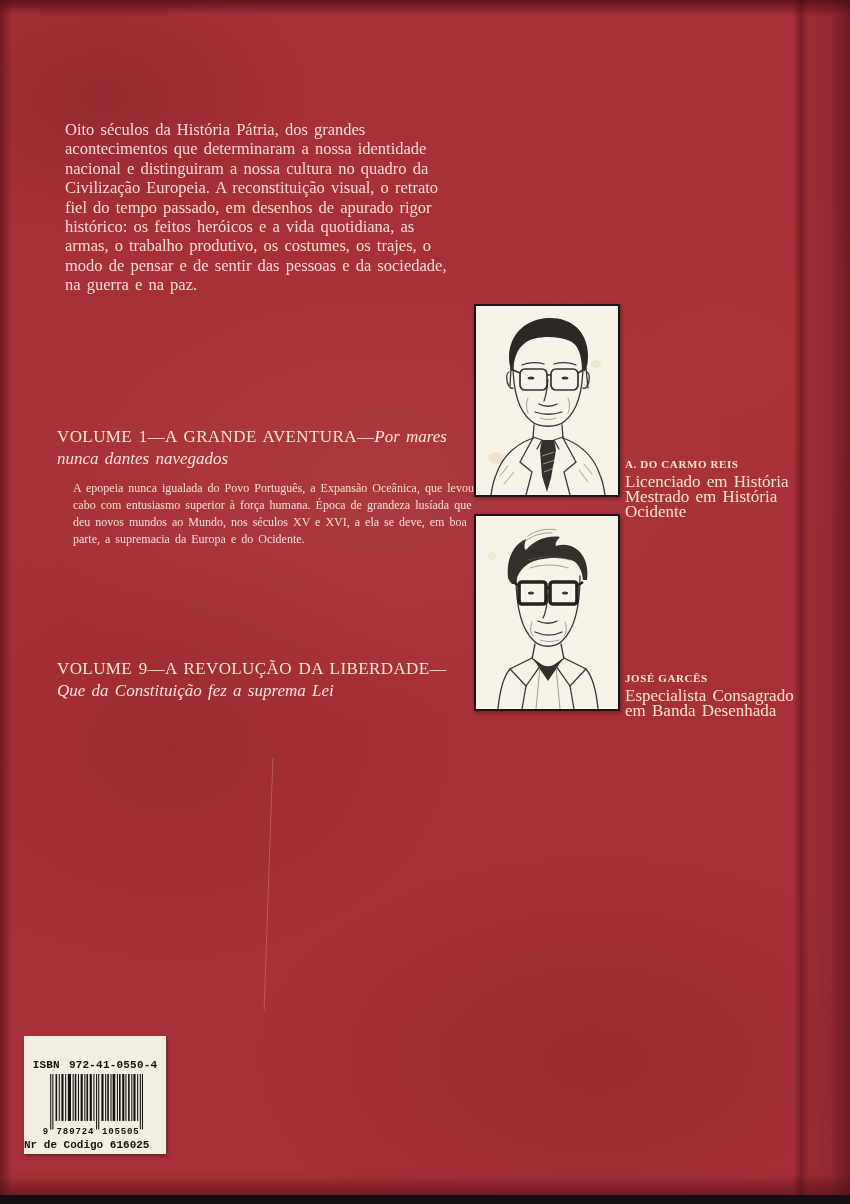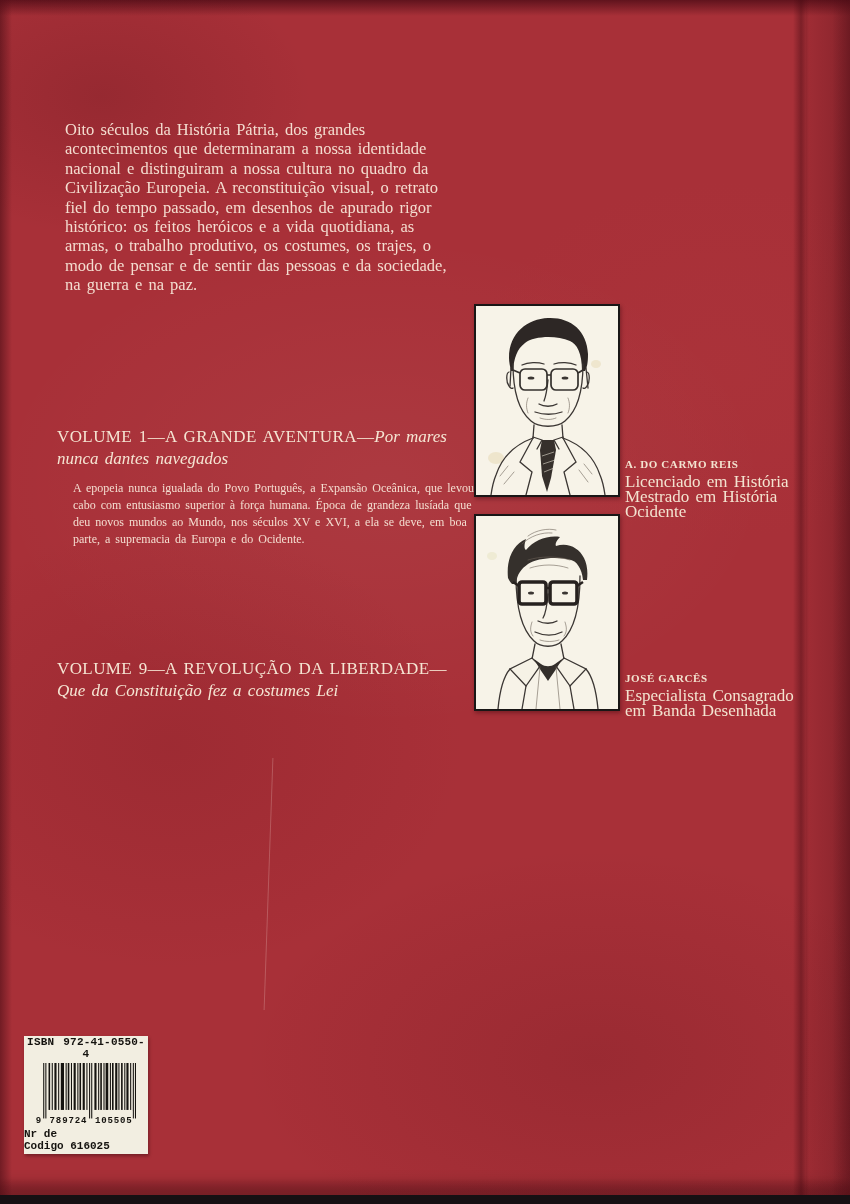--- a/index.html
+++ b/index.html
@@ -63,22 +63,22 @@
     border:2px solid #191616; box-sizing:border-box;
     box-shadow:1px 2px 4px rgba(50,6,12,.4);
   }
   .portrait svg{display:block; width:100%; height:100%;}
 
   .caption{position:absolute; width:210px; color:#f3e3d0;}
   .cname{font-weight:700; font-size:11px; letter-spacing:.6px; margin-bottom:4px;margin-top:12px;}
   .cline{font-size:17px; line-height:15px; word-spacing:2px;}
 
   .barcode-panel{
-    position:absolute; left:24px; top:1036px; width:124px; height:118px;
-    background:#f2eee1; box-sizing:border-box; padding-top:0;
+    position:absolute; left:24px; top:1036px; width:142px; height:118px;
+    background:#f2eee1; box-sizing:border-box; padding-top:23px;
     box-shadow:1px 2px 3px rgba(40,5,10,.4);
   }
   .isbn-row{
     text-align:center; font-family:"Liberation Mono", monospace;
     font-size:11px; font-weight:700; color:#15130f; letter-spacing:.2px;
   }
   .isbn-row .gap{display:inline-block; width:9px;}
   .bars{display:block; margin:3px auto 0; width:128px; height:64px;}
   .bars text{font-family:"Liberation Mono", monospace; font-size:8.5px; fill:#15130f; font-weight:700;}
   .code-row{
@@ -99,21 +99,21 @@
   <div class="intro">
     <p>Oito séculos da História Pátria, dos grandes acontecimentos que determinaram a nossa identidade nacional e distinguiram a nossa cultura no quadro da Civilização Europeia. A reconstituição visual, o retrato fiel do tempo passado, em desenhos de apurado rigor histórico: os feitos heróicos e a vida quotidiana, as armas, o trabalho produtivo, os costumes, os trajes, o modo de pensar e de sentir das pessoas e da sociedade, na guerra e na paz.</p>
   </div>
 
 
   <p class="vol" style="top:426px"><span class="vcaps">VOLUME 1—A GRANDE AVENTURA—</span><span class="vital">Por mares nunca dantes navegados</span></p>
 
   <p class="voldesc">A epopeia nunca igualada do Povo Português, a Expansão Oceânica, que levou a cabo com entusiasmo superior à força humana. Época de grandeza lusíada que deu novos mundos ao Mundo, nos séculos XV e XVI, a ela se deve, em boa parte, a supremacia da Europa e do Ocidente.</p>
 
 
-  <p class="vol" style="top:658px"><span class="vcaps">VOLUME 9—A REVOLUÇÃO DA LIBERDADE—</span><span class="vital">Que da Constituição fez a costumes Lei</span></p>
+  <p class="vol" style="top:658px"><span class="vcaps">VOLUME 9—A REVOLUÇÃO DA LIBERDADE—</span><span class="vital">Que da Constituição fez a suprema Lei</span></p>
 
   <figure class="portrait" style="left:474px; top:304px; height:193px">
     <svg viewBox="0 0 142 189">
       <rect x="0" y="0" width="142" height="189" fill="#f7f3e8"></rect>
       <ellipse cx="20" cy="152" rx="8" ry="6" fill="#e8d9b4" opacity=".55"></ellipse>
       <ellipse cx="120" cy="58" rx="5" ry="4" fill="#e8d9b4" opacity=".5"></ellipse>
       <g>
         <path d="M33,52 C33,26 52,13 72,12 C94,11 111,24 112,48 C112,57 111,61 109,65 L106,65 C106,47 101,38 94,35 C80,29 58,30 49,37 C41,43 38,52 37,65 L35,65 C34,60 33,56 33,52 Z" fill="#2d2725"></path>
         <path d="M35,62 L34,80" class="sketch"></path>
         <path d="M110,62 L112,82" class="sketch"></path>

